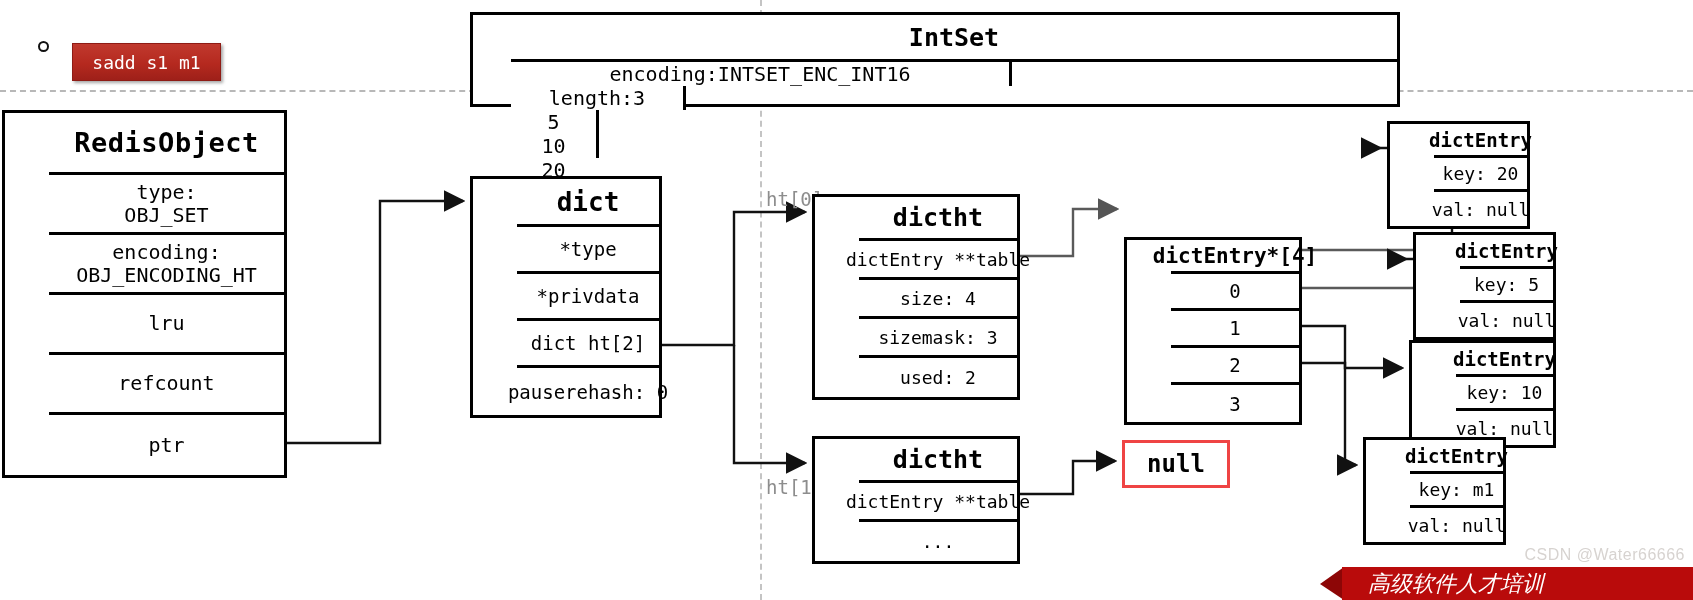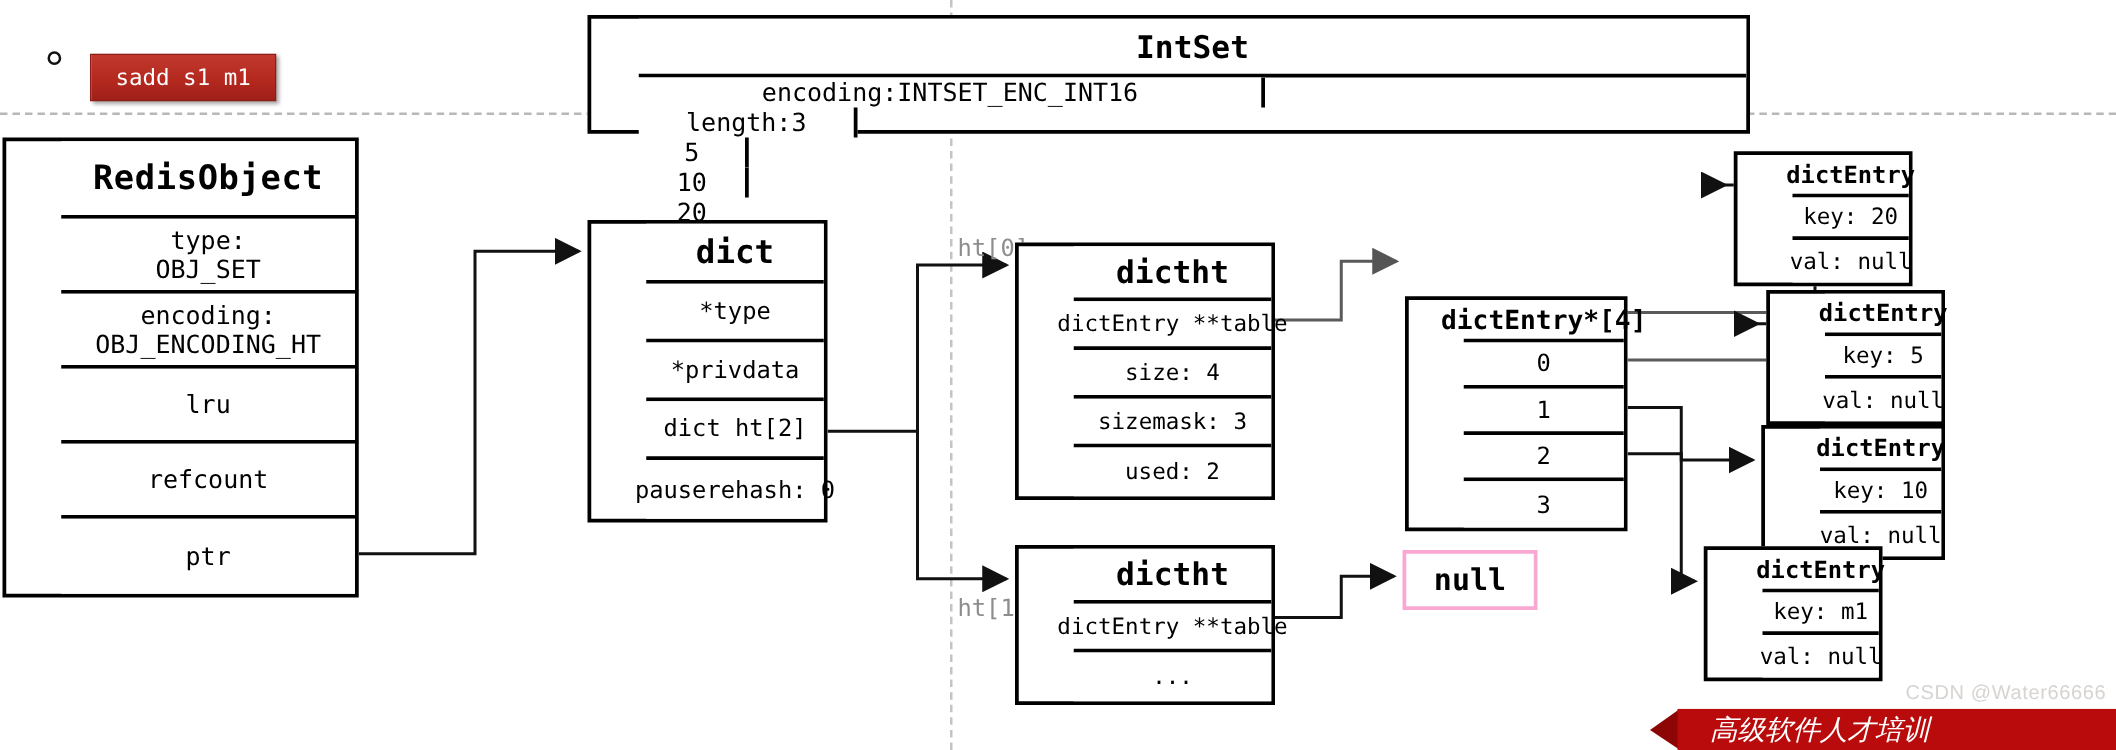--- a/index.html
+++ b/index.html
@@ -37,21 +37,21 @@
   #dictht0{left:812px;top:194px;width:208px;}
   #dictht0 .hdr{height:44px;font-size:25px;}
   #dictht0 .row{height:39px;font-size:18px;}
 
   
   #dictht1{left:812px;top:436px;width:208px;}
   #dictht1 .hdr{height:44px;font-size:25px;}
   #dictht1 .row{height:39px;font-size:18px;}
 
   
-  #nullbox{left:1122px;top:440px;width:102px;height:42px;border:3px solid #f9a8d4;
+  #nullbox{left:1122px;top:440px;width:102px;height:42px;border:3px solid #ef4444;
            display:flex;align-items:center;justify-content:center;
            font-weight:bold;font-size:24px;background:#fff;position:absolute;z-index:5;}
 
   
   #bucket{left:1124px;top:194px;width:178px;margin-top:43px;}
   #bucket .hdr{height:34px;font-size:21px;}
   #bucket .row{height:37px;font-size:19px;}
 
   
   .entry{width:143px;}

